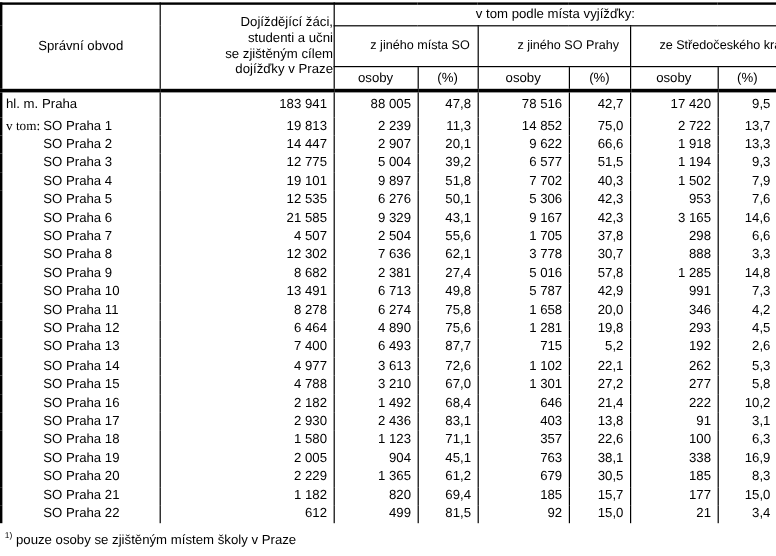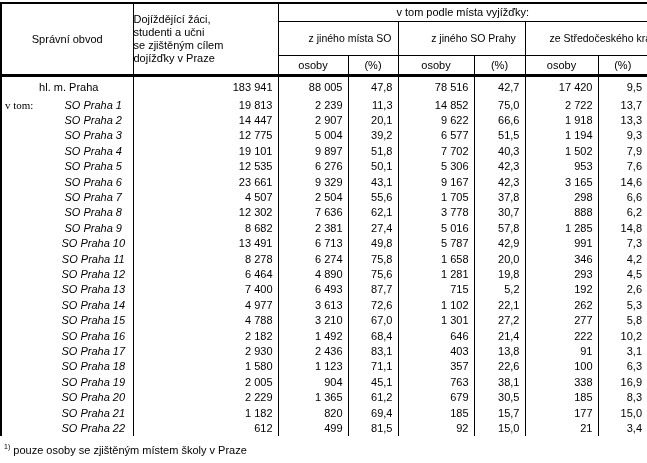--- a/index.html
+++ b/index.html
@@ -34,39 +34,39 @@
   tr.h-row1 { height: 18px; }
   tr.h-row2 { height: 34px; }
   tr.h-row3 { height: 20px; }
   th.h-vtom  { border-bottom: 1px solid #000; }
   th.h-group { border-bottom: 1px solid #000; font-size: 10.5px; padding-left: 24px; }
   th.h-sub   { font-size: 11px; }
   .h-multiline {
     white-space: pre-line;
     line-height: 13px;
     font-size: 11px;
-    text-align: left;
+    text-align: right;
   }
   sup { font-size: 7px; vertical-align: super; line-height: 0; }
   tbody td {
     border-right: 1px solid #000;
     height: 15.4px;
     line-height: 15.4px;
     font-size: 11px;
     vertical-align: middle;
   }
   tbody tr:first-child td {
     border-top: 3px solid #000;
     height: 21px;
     line-height: 19px;
   }
-  td.c-label { text-align: center; position: relative; margin-left: 26px; }
+  td.c-label { text-align: left; position: relative; margin-left: 26px; }
   td.c-label .prefix { position: absolute; left: 3px; font-family: Liberation Serif, serif; }
   td.c-label .lbl { padding-left: 3px; }
-  td.c-label.indent .lbl { padding-left: 52px; font-style: italic; }
+  td.c-label.indent .lbl { padding-left: 34px; }
   td.num { text-align: right; padding-right: 5px; }
   .footnote {
     position: absolute;
     left: 4px;
     top: 444px;
     font-size: 11px;
   }
   .footnote sup { font-size: 7px; }
 </style>
 </head>
@@ -168,21 +168,21 @@
           <td class="num">12 535</td>
           <td class="num">6 276</td>
           <td class="num">50,1</td>
           <td class="num">5 306</td>
           <td class="num">42,3</td>
           <td class="num">953</td>
           <td class="num">7,6</td>
         </tr>
         <tr>
           <td class="c-label indent"><span class="lbl">SO Praha 6</span></td>
-          <td class="num">23 661</td>
+          <td class="num">21 585</td>
           <td class="num">9 329</td>
           <td class="num">43,1</td>
           <td class="num">9 167</td>
           <td class="num">42,3</td>
           <td class="num">3 165</td>
           <td class="num">14,6</td>
         </tr>
         <tr>
           <td class="c-label indent"><span class="lbl">SO Praha 7</span></td>
           <td class="num">4 507</td>
@@ -194,21 +194,21 @@
           <td class="num">6,6</td>
         </tr>
         <tr>
           <td class="c-label indent"><span class="lbl">SO Praha 8</span></td>
           <td class="num">12 302</td>
           <td class="num">7 636</td>
           <td class="num">62,1</td>
           <td class="num">3 778</td>
           <td class="num">30,7</td>
           <td class="num">888</td>
-          <td class="num">6,2</td>
+          <td class="num">3,3</td>
         </tr>
         <tr>
           <td class="c-label indent"><span class="lbl">SO Praha 9</span></td>
           <td class="num">8 682</td>
           <td class="num">2 381</td>
           <td class="num">27,4</td>
           <td class="num">5 016</td>
           <td class="num">57,8</td>
           <td class="num">1 285</td>
           <td class="num">14,8</td>

